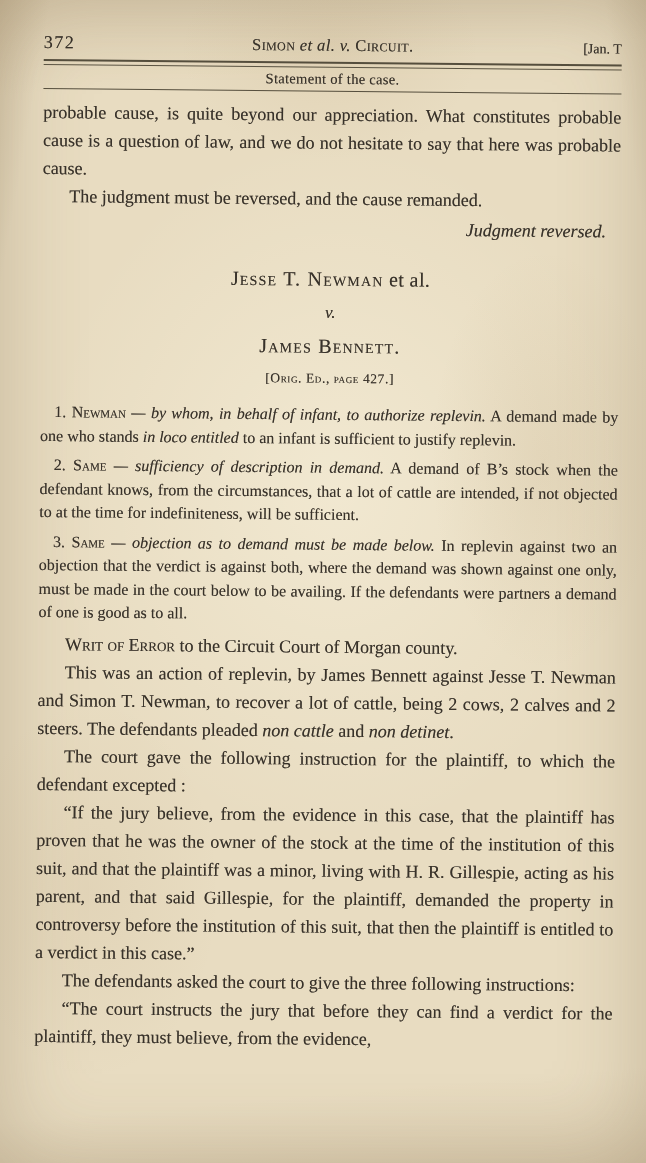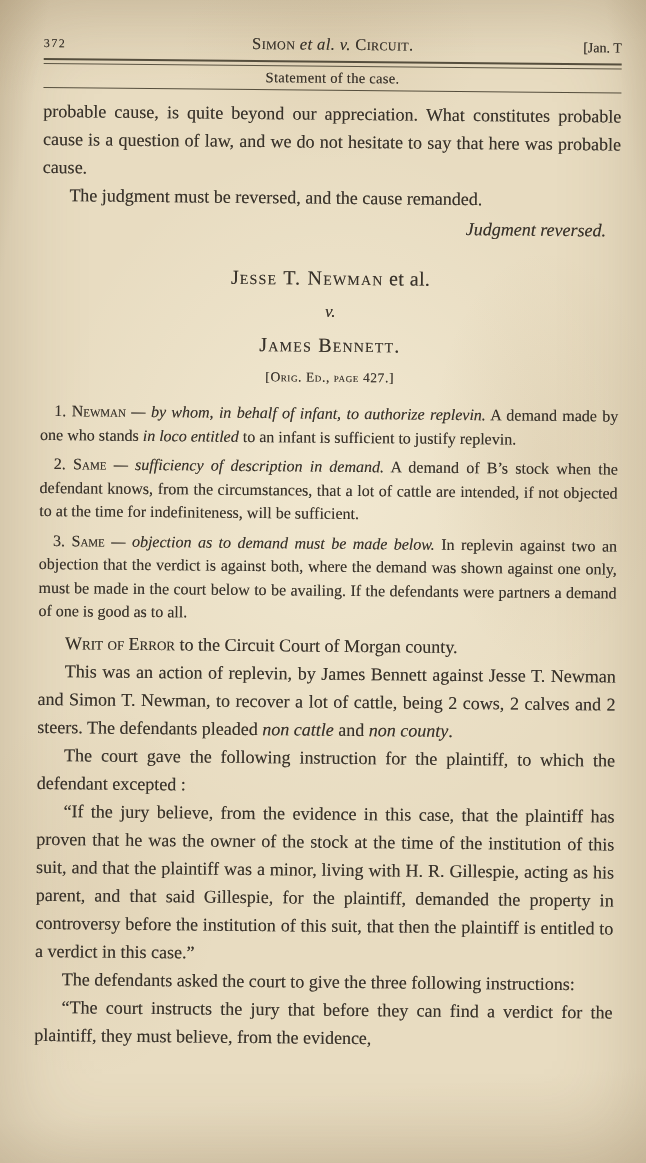--- a/index.html
+++ b/index.html
@@ -33,21 +33,21 @@
   .content {
     position: absolute;
     left: 44px; top: 32px;
     width: 578px;
     transform: rotate(0.55deg);
     transform-origin: 0 0;
     text-shadow: 0 0 0.6px rgba(56,50,42,0.55);
   }
 
   .running-head { display: flex; align-items: baseline; }
-  .page-num { width: 86px; font-size: 12px; letter-spacing: 1.5px; }
+  .page-num { width: 86px; font-size: 18px; letter-spacing: 1.5px; }
   .running-title { flex: 1; text-align: center; font-size: 16.5px; letter-spacing: 0.4px; }
   .term { width: 86px; text-align: right; font-size: 14px; white-space: nowrap; }
 
   .sc { font-variant: small-caps; }
   .it { font-style: italic; }
 
   .rule-double { margin-top: 6px; height: 3px;
     border-top: 2px solid #554e3d; border-bottom: 1px solid #5a5342; }
   .section-label { text-align: center; font-size: 14.5px; padding: 3px 0 3px; letter-spacing: 0.3px; }
   .rule-single { border-top: 1.4px solid #554e3d; }
@@ -105,21 +105,21 @@
     </div>
 
     <div class="headnotes">
       <p class="headnote"><span>1. </span><span class="sc">Newman</span><span class="it"> — </span><span class="it">by whom, in behalf of infant, to authorize replevin.</span><span> A demand made by one who stands </span><span class="it">in loco entitled</span><span> to an infant is sufficient to justify replevin.</span></p>
       <p class="headnote"><span>2. </span><span class="sc">Same</span><span class="it"> — </span><span class="it">sufficiency of description in demand.</span><span> A demand of B’s stock when the defendant knows, from the circumstances, that a lot of cattle are intended, if not objected to at the time for indefiniteness, will be sufficient.</span><span class="it"></span><span></span></p>
       <p class="headnote"><span>3. </span><span class="sc">Same</span><span class="it"> — </span><span class="it">objection as to demand must be made below.</span><span> In replevin against two an objection that the verdict is against both, where the demand was shown against one only, must be made in the court below to be availing. If the defendants were partners a demand of one is good as to all.</span><span class="it"></span><span></span></p>
     </div>
 
     <div class="statement">
       <p class="bodytext indent writ-para"><span class="sc">Writ of Error</span><span> to the Circuit Court of Morgan county.</span></p>
-      <p class="bodytext indent"><span>This was an action of replevin, by James Bennett against Jesse T. Newman and Simon T. Newman, to recover a lot of cattle, being 2 cows, 2 calves and 2 steers. The defendants pleaded </span><span class="it">non cattle</span><span> and </span><span class="it">non county</span><span>.</span></p>
+      <p class="bodytext indent"><span>This was an action of replevin, by James Bennett against Jesse T. Newman and Simon T. Newman, to recover a lot of cattle, being 2 cows, 2 calves and 2 steers. The defendants pleaded </span><span class="it">non cattle</span><span> and </span><span class="it">non detinet</span><span>.</span></p>
       <p class="bodytext indent">The court gave the following instruction for the plaintiff, to which the defendant excepted :</p>
       <p class="bodytext indent">“If the jury believe, from the evidence in this case, that the plaintiff has proven that he was the owner of the stock at the time of the institution of this suit, and that the plaintiff was a minor, living with H. R. Gillespie, acting as his parent, and that said Gillespie, for the plaintiff, demanded the property in controversy before the institution of this suit, that then the plaintiff is entitled to a verdict in this case.”</p>
       <p class="bodytext indent">The defendants asked the court to give the three following instructions:</p>
       <p class="bodytext indent">“The court instructs the jury that before they can find a verdict for the plaintiff, they must believe, from the evidence,</p>
     </div>
 
   </div>
 </div>
 
 </body></html>

